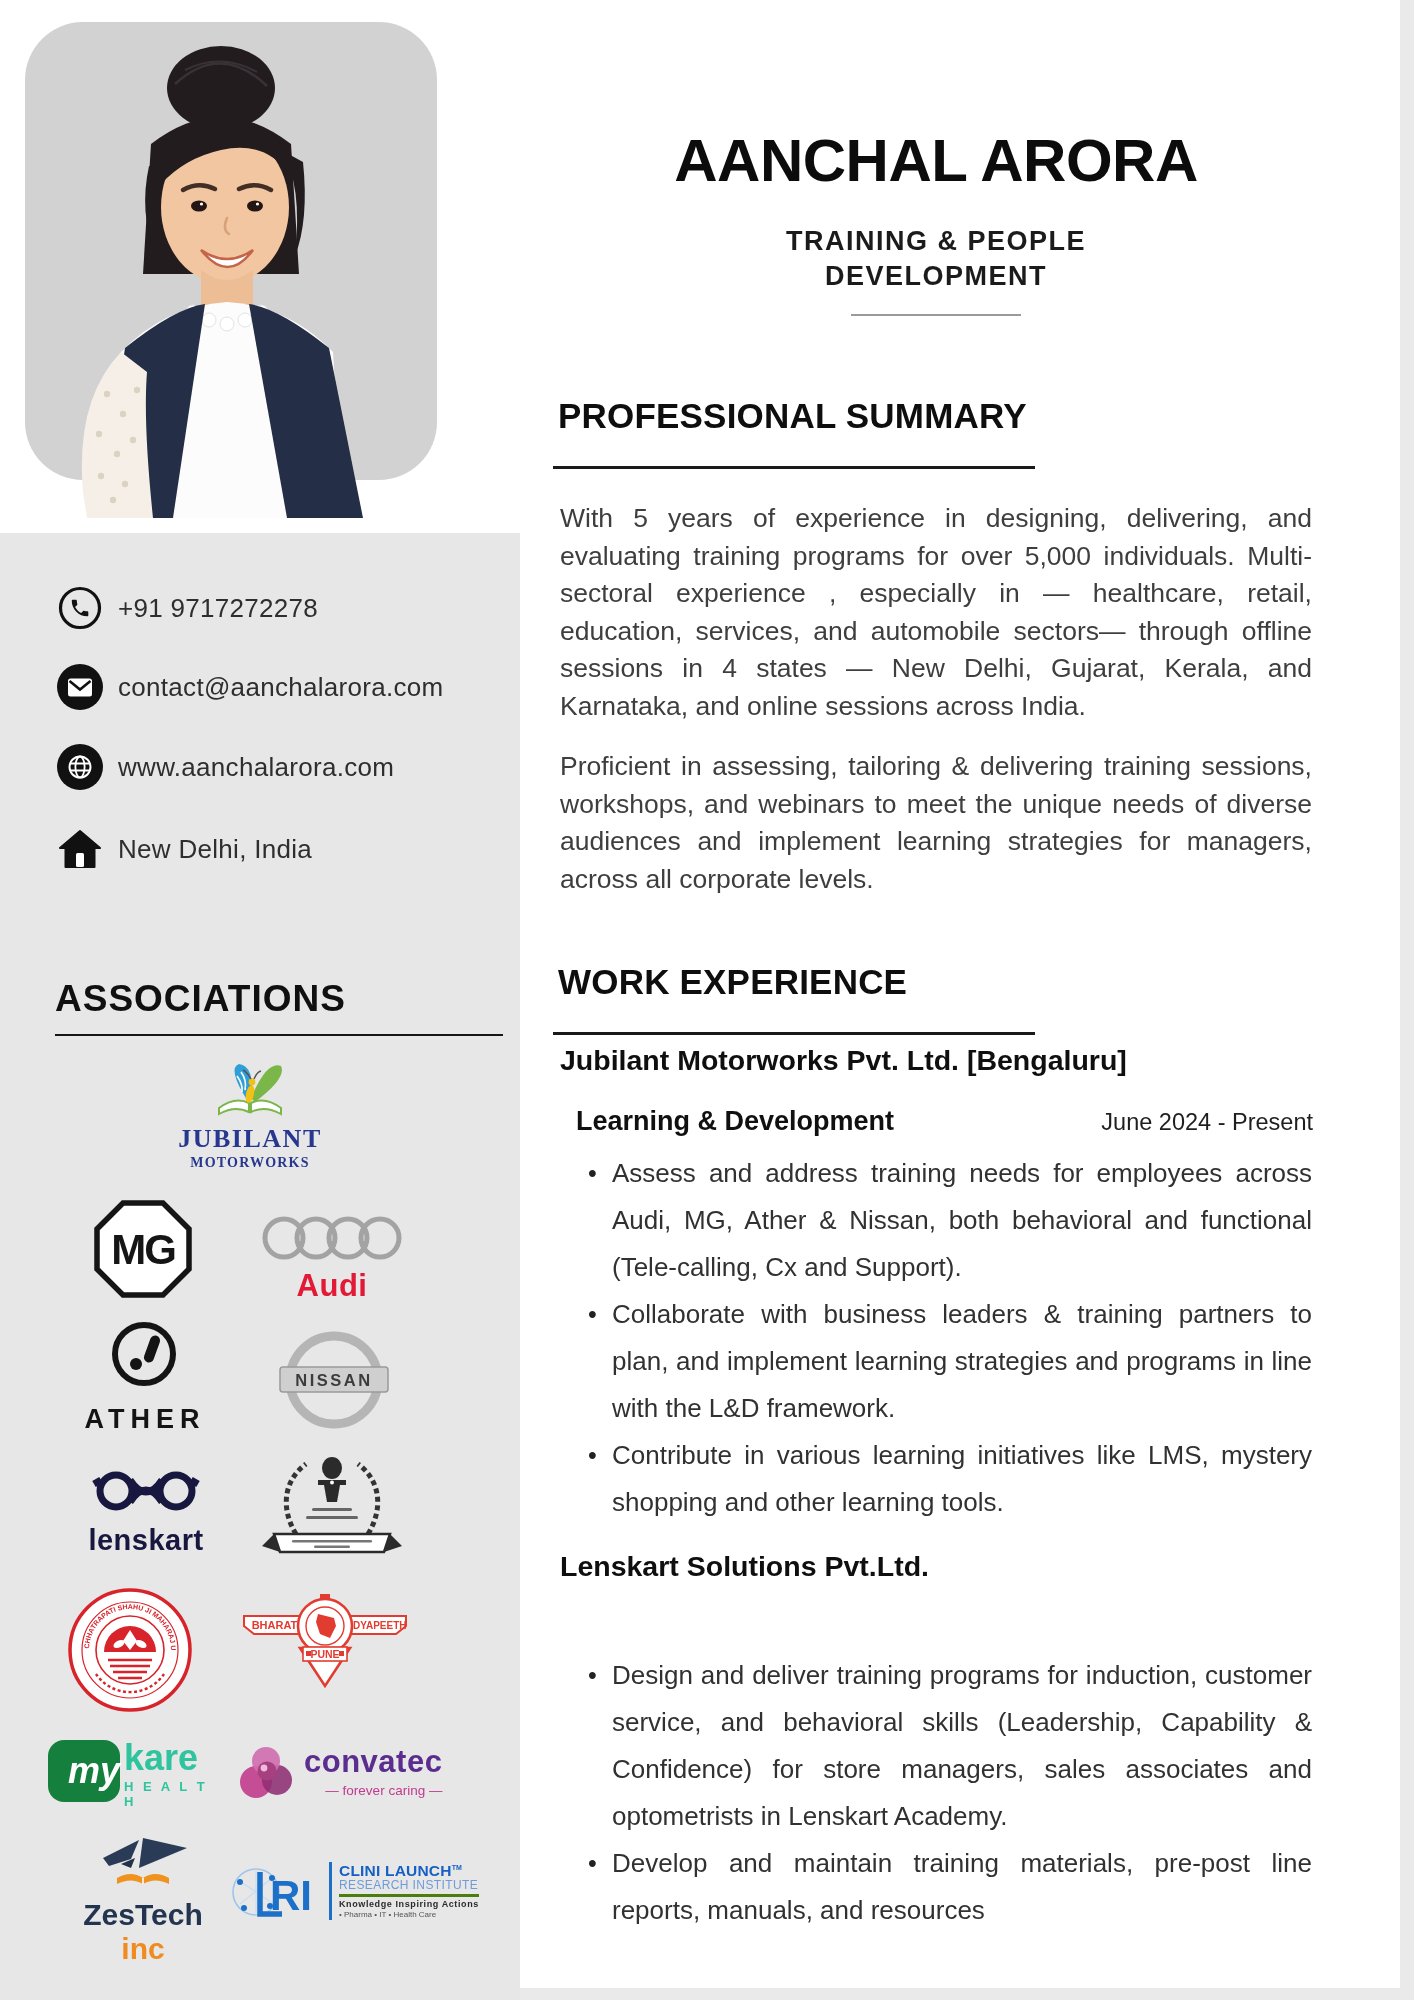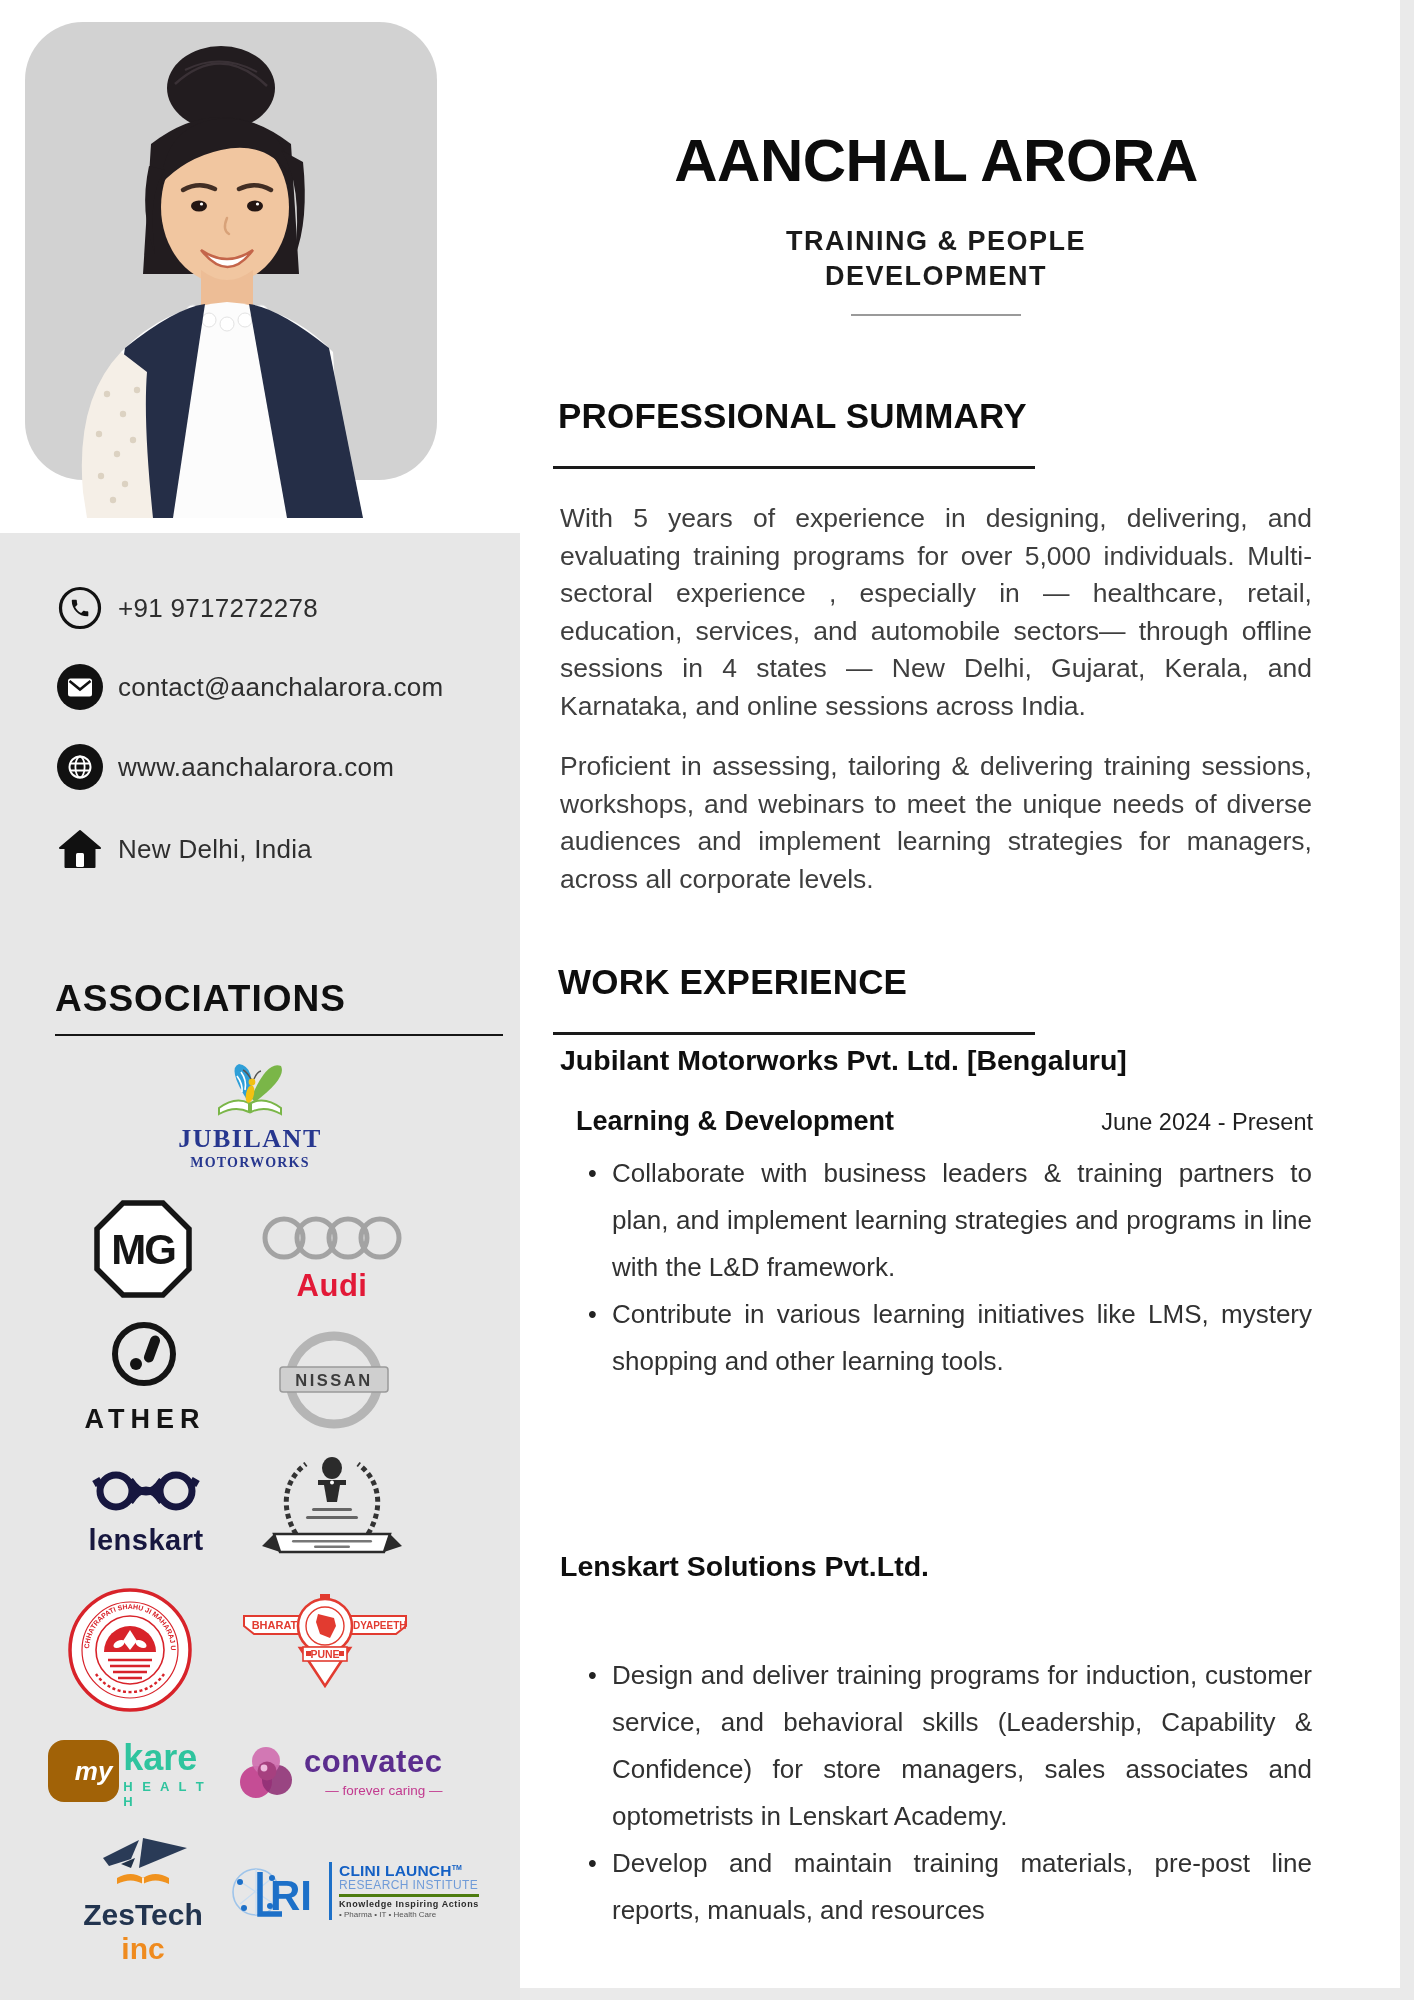--- a/index.html
+++ b/index.html
@@ -22,22 +22,22 @@
 
   .assoc-head{left:55px;top:978px;font-size:37px;font-weight:800;letter-spacing:1px;color:#101010;
               padding-bottom:14px;border-bottom:2.5px solid #161616;width:448px;}
 
   .logo{position:absolute;text-align:center;}
   .jub-t1{font-family:"Liberation Serif",serif;font-weight:bold;color:#27378f;font-size:26px;letter-spacing:1.5px;}
   .jub-t2{font-family:"Liberation Serif",serif;font-weight:bold;color:#27378f;font-size:14px;letter-spacing:1.2px;margin-top:1px;}
   .audi-txt{color:#e21937;font-weight:bold;font-size:31px;letter-spacing:.5px;margin-top:2px;}
   .ather-txt{color:#141414;font-weight:bold;font-size:27px;letter-spacing:6px;margin-top:6px;}
   .lensk-txt{color:#17173f;font-weight:bold;font-size:29px;letter-spacing:.5px;margin-top:2px;}
-  .mykare-box{width:62px;height:62px;border-radius:16px;background:#a16207;display:flex;align-items:center;justify-content:center;
-              color:#fff;font-weight:bold;font-style:italic;font-size:26px;padding-left:20px;}
+  .mykare-box{width:62px;height:62px;border-radius:16px;background:#15803d;display:flex;align-items:center;justify-content:center;
+              color:#fff;font-weight:bold;font-style:italic;font-size:36px;padding-left:20px;}
   .mykare-kare{color:#2fc49e;font-weight:bold;font-size:36px;line-height:36px;}
   .mykare-health{color:#2fc49e;font-weight:bold;font-size:13px;letter-spacing:3px;margin-top:3px;}
   .conva-name{color:#5b2d8e;font-weight:bold;font-size:31px;line-height:31px;letter-spacing:.5px;}
   .conva-tag{color:#c23a8f;font-size:13.5px;margin-top:6px;}
   .zes-txt{font-size:30px;font-weight:bold;color:#22344f;margin-top:4px;}
   .zes-inc{color:#ef8b1f;}
   .clini-r{text-align:left;line-height:1.05;}
   .clini-l1{color:#1460c4;font-weight:800;font-size:15.5px;letter-spacing:.2px;}
   .clini-tm{font-size:7px;vertical-align:super;}
   .clini-l2{color:#6f9bd8;font-size:12px;letter-spacing:.4px;border-bottom:3px solid #4d7c0f;padding-bottom:2px;}
@@ -354,20 +354,21 @@
 
   <div class="abs sechead" style="left:558px;top:962px;">WORK EXPERIENCE</div>
   <div class="abs secrule" style="left:553px;top:1032px;"></div>
 
   <div class="abs company" style="top:1044px;">Jubilant Motorworks Pvt. Ltd. [Bengaluru]</div>
   <div class="abs rolerow" style="top:1106px;">
     <span class="role">Learning &amp; Development</span>
     <span class="dates">June 2024 - Present</span>
   </div>
   <div class="abs blist" style="top:1150px;">
+    <div class="bullet">Assess and address training needs for employees across Audi, MG, Ather &amp; Nissan, both behavioral and functional (Tele-calling, Cx and Support).</div>
     <div class="bullet">Collaborate with business leaders &amp; training partners to plan, and implement learning strategies and programs in line with the L&amp;D framework.</div>
     <div class="bullet">Contribute in various learning initiatives like LMS, mystery shopping and other learning tools.</div>
   </div>
 
   <div class="abs company" style="top:1550px;">Lenskart Solutions Pvt.Ltd.</div>
   <div class="abs blist" style="top:1652px;">
     <div class="bullet">Design and deliver training programs for induction, customer service, and behavioral skills (Leadership, Capability &amp; Confidence)  for store managers, sales associates and optometrists in Lenskart Academy.</div>
     <div class="bullet">Develop and maintain training materials, pre-post line reports, manuals, and resources</div>
   </div>
 

